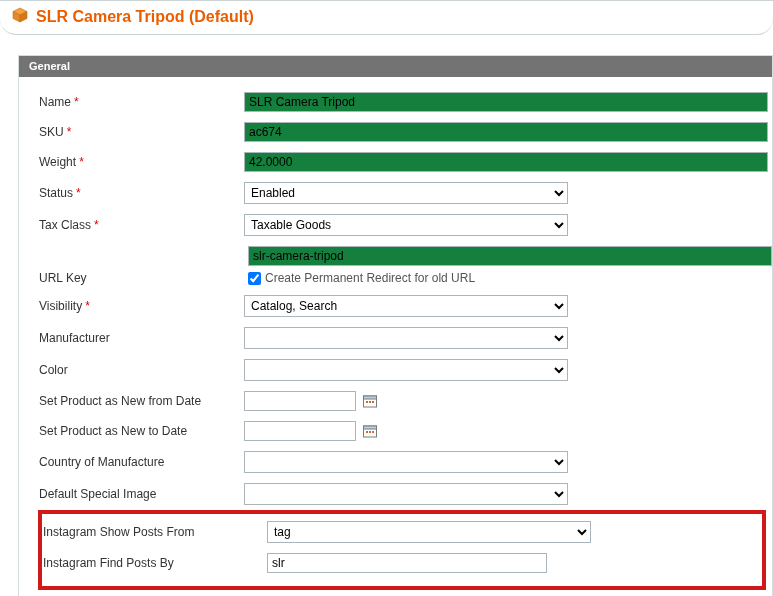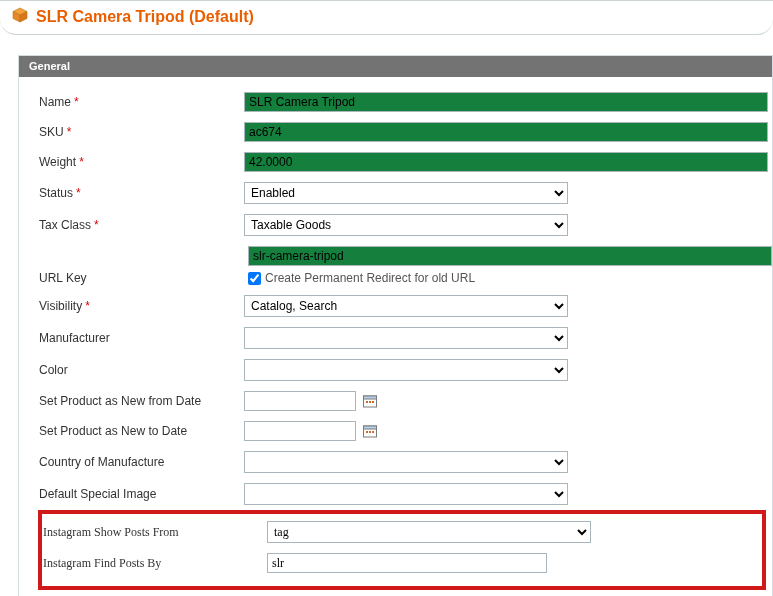--- a/index.html
+++ b/index.html
@@ -6,21 +6,21 @@
     body { font-family: Arial, Helvetica, sans-serif; font-size: 12px; background: #fff; color: #2f2f2f; width: 773px; }
     .top-rule { border-top: 1px solid #cbd3d4; height: 0; }
     .page-title { display: flex; align-items: center; gap: 8px; padding: 6px 2px 8px 12px; border-bottom: 1px solid #cbd3d4; border-radius: 16px; }
     .page-title h3 { color: #eb5e00; font-size: 16px; font-weight: bold; }
     .cube-icon { display: inline-block; }
     .panel { margin: 20px 0 0 18px; border: 1px solid #d6dde1; }
     .panel-head { background: #737373; color: #fff; font-weight: bold; padding: 4px 10px 5px 10px; font-size: 11px; }
     .panel-body { padding: 10px 0 16px 0; }
     .hl-box { border: 4px solid #d21919; margin: 0 6px 0 19px; padding: 2px 0 8px 0; }
     .row { display: flex; align-items: center; padding: 5px 0 5px 20px; min-height: 26px; }
-    .hl-box .row { padding-left: 1px; font-family: Liberation Serif, serif; }
+    .hl-box .row { padding-left: 1px; }
     .lbl { width: 205px; color: #333; font-size: 12px; display: flex; align-items: center; }
     .hl-box .lbl { width: 224px; }
     .req { color: #d40707; margin-left: 3px; font-size: 12px; }
     .ctrl { display: flex; align-items: center; gap: 6px; flex: 1; }
     .ctrl-col { display: flex; flex-direction: column; align-items: flex-start; gap: 3px; }
     .input-text { width: 524px; height: 20px; border: 1px solid #aab6bb; padding: 1px 4px; font-size: 12px; font-family: inherit; background: #15803d; }
     .input-short { width: 280px; height: 20px; border: 1px solid #aab6bb; padding: 3px 4px; font-size: 12px; font-family: inherit; background: #fff; }
     .input-date { width: 112px; height: 20px; border: 1px solid #aab6bb; padding: 1px 4px; font-size: 12px; font-family: inherit; background: #fff; }
     .select { width: 324px; height: 22px; border: 1px solid #aab6bb; font-size: 12px; font-family: inherit; padding: 1px 2px; background: #fff; }
     .chk-line { display: flex; align-items: center; gap: 4px; font-size: 12px; color: #555; padding-top: 2px; }

